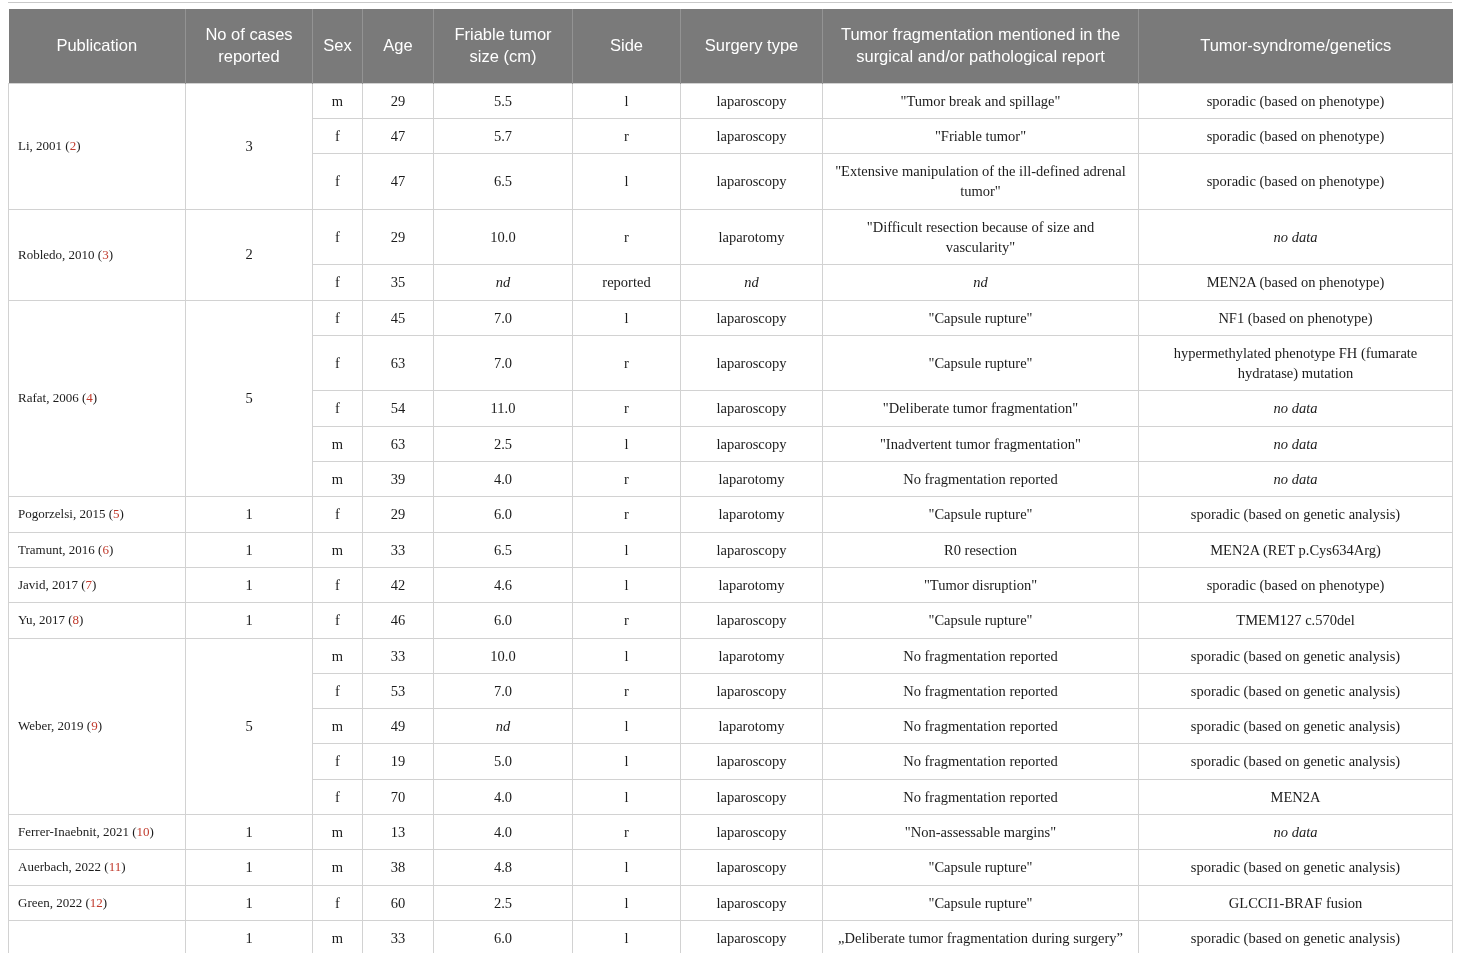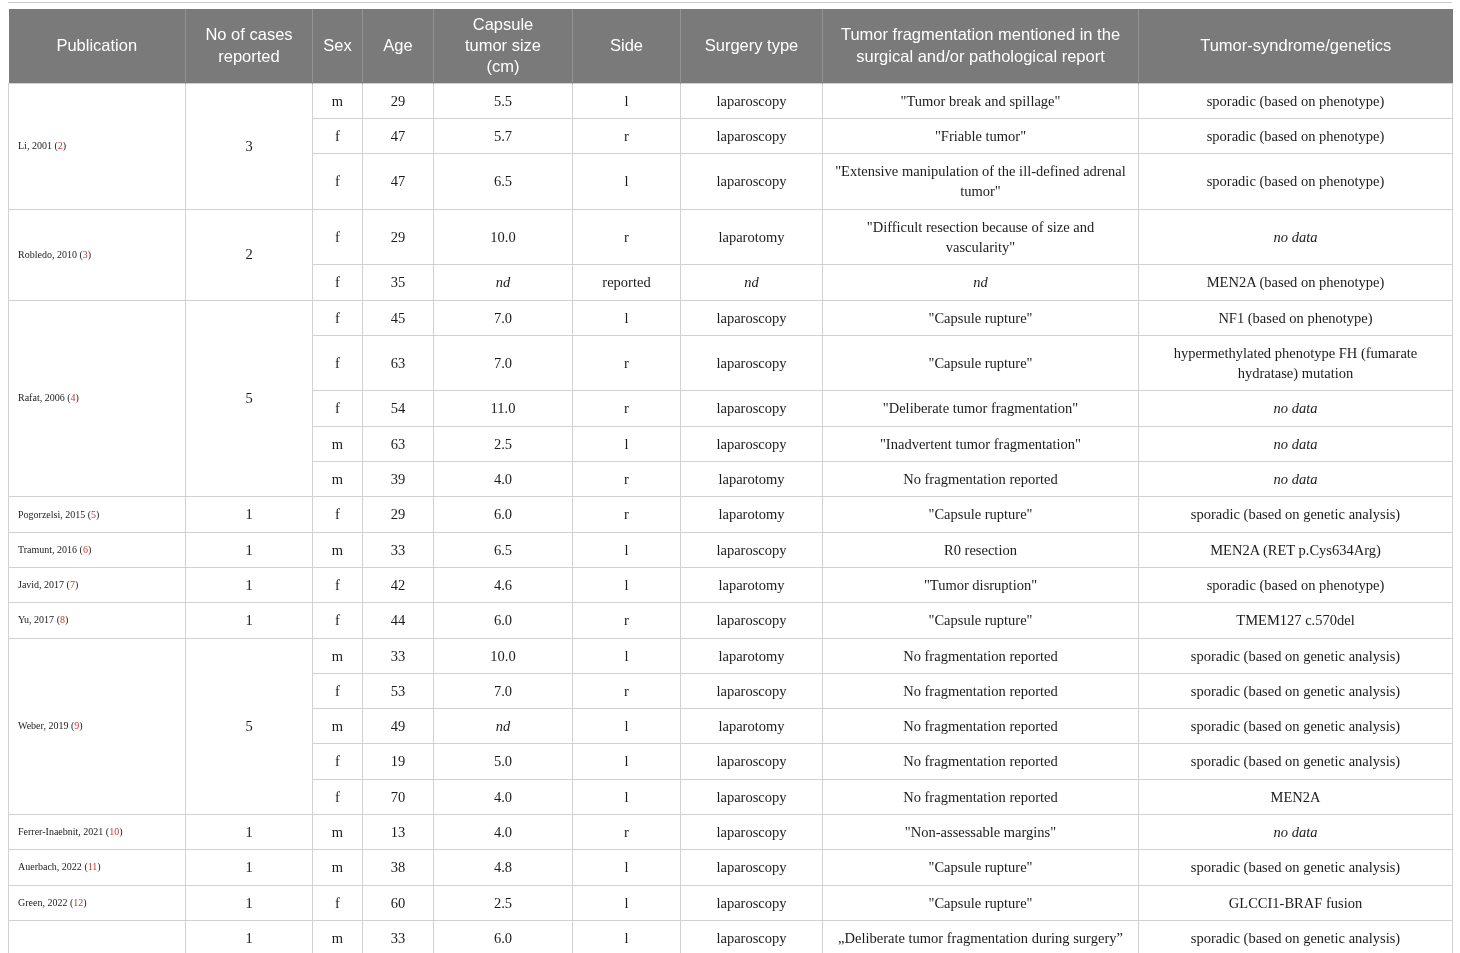--- a/index.html
+++ b/index.html
@@ -18,21 +18,21 @@
   }
   thead th:last-child { border-right: none; }
   thead th.th-size { padding: 4px 20px; }
   tbody td {
     border: 1px solid #d2d2d2; background: #fff;
     font-size: 14.5px; color: #1c1c1c;
     text-align: center; vertical-align: middle;
     padding: 7px 9px; line-height: 1.4; word-wrap: break-word;
   }
   tbody tr { height: 35px; }
-  td.pub { text-align: left; font-size: 10px; }
+  td.pub { text-align: left; font-size: 13px; }
   .ref { color: #c0392b; cursor: pointer; }
   .it { font-style: italic; text-align: center; }
 </style>
 </head>
 <body>
 
 <div class="page">
   <div class="top-rule"></div>
   <table class="cases">
     <colgroup>
@@ -45,21 +45,21 @@
       <col style="width:142px">
         <col style="width:316px">
         <col style="width:314px">
     </colgroup>
     <thead>
       <tr id="thead-row">
           <th>Publication</th>
           <th>No of cases reported</th>
           <th>Sex</th>
           <th>Age</th>
-          <th class="th-size">Capsule tumor size (cm)</th>
+          <th class="th-size">Friable tumor size (cm)</th>
           <th>Side</th>
           <th>Surgery type</th>
           <th>Tumor fragmentation mentioned in the surgical and/or pathological report</th>
           <th>Tumor-syndrome/genetics</th>
         </tr>
     </thead>
     <tbody id="tbody">
         <tr>
           <td rowspan="3" class="pub"><span>Li, 2001</span> (<span class="ref">2</span>)</td>
           <td rowspan="3">3</td>
@@ -186,21 +186,21 @@
           <td>4.6</td>
           <td>l</td>
           <td>laparotomy</td>
           <td>"Tumor disruption"</td>
           <td>sporadic (based on phenotype)</td>
         </tr>
         <tr>
           <td rowspan="1" class="pub"><span>Yu, 2017</span> (<span class="ref">8</span>)</td>
           <td rowspan="1">1</td>
           <td>f</td>
-          <td>44</td>
+          <td>46</td>
           <td>6.0</td>
           <td>r</td>
           <td>laparoscopy</td>
           <td>"Capsule rupture"</td>
           <td>TMEM127 c.570del</td>
         </tr>
         <tr>
           <td rowspan="5" class="pub"><span>Weber, 2019</span> (<span class="ref">9</span>)</td>
           <td rowspan="5">5</td>
           <td>m</td>

